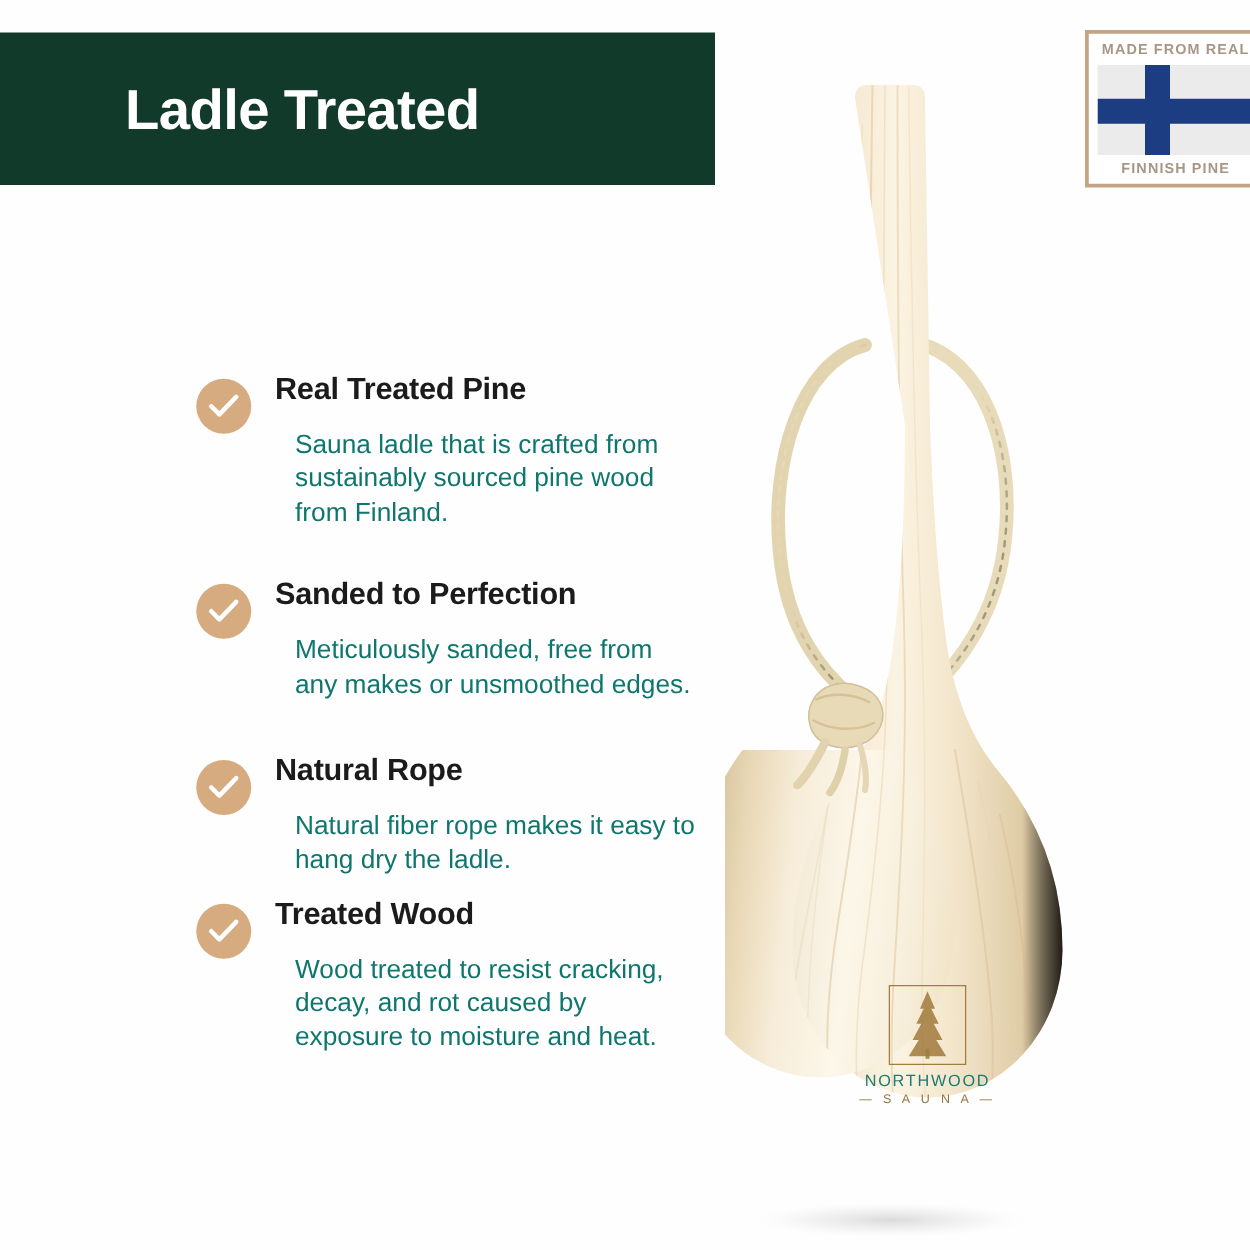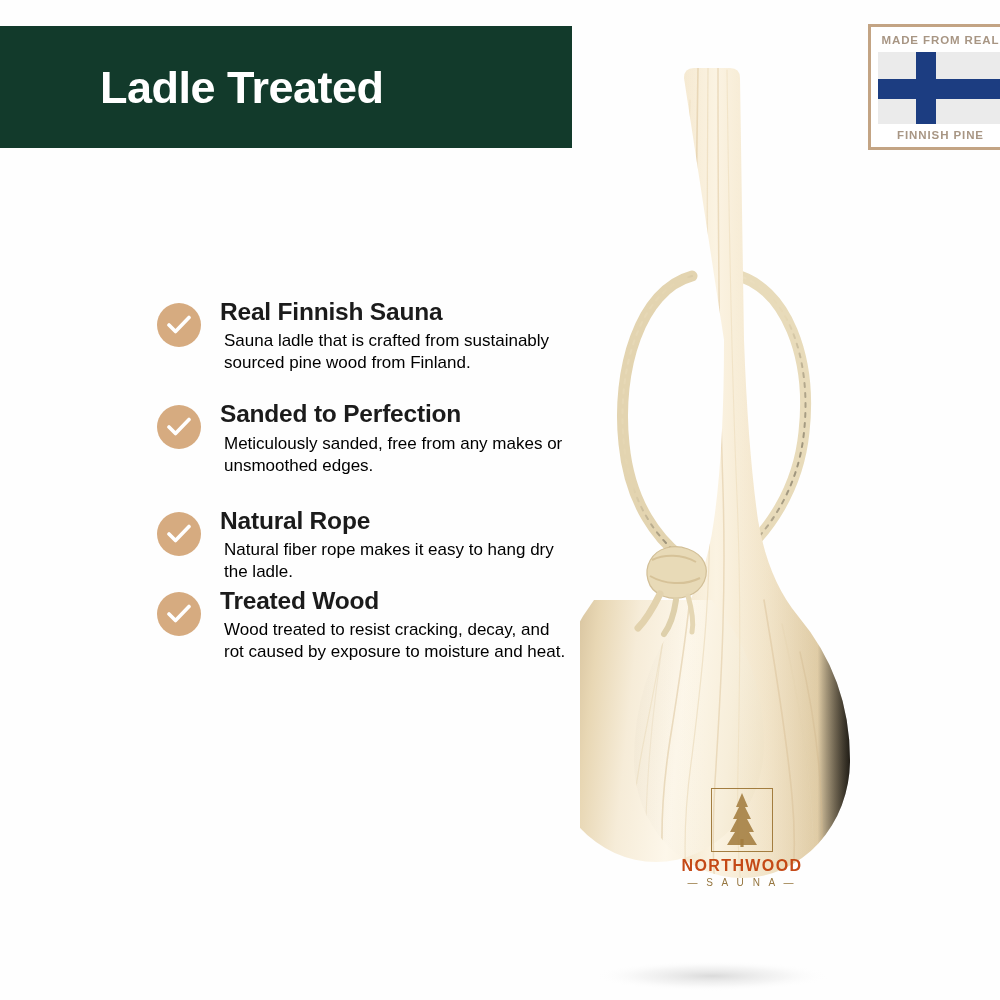--- a/index.html
+++ b/index.html
@@ -48,21 +48,21 @@
     flex:0 0 auto;width:44px;height:44px;border-radius:50%;
     background:#d6ab80;position:relative;margin-top:5px;
   }
   .check svg{position:absolute;left:10px;top:12px;}
   .ftext{margin-left:19px;padding-top:0;}
   .ftitle{
     font-size:24.5px;font-weight:bold;color:#1b1b1b;letter-spacing:-0.2px;
     line-height:1.15;margin:0 0 3px 0;white-space:nowrap;
   }
   .fdesc{
-    font-size:17px;color:#000000;line-height:1.30;margin:4px;font-weight:400;
+    font-size:21px;color:#0f766e;line-height:1.30;margin:16px;font-weight:400;
   }
   .f1{margin-bottom:22px;}
   .f2{margin-bottom:26px;}
   .f3{margin-bottom:24px;}
 
   
   .product{position:absolute;left:520px;top:40px;width:440px;height:960px;}
   .product svg{display:block;}
 
   
@@ -70,22 +70,22 @@
     position:absolute;left:686px;top:788px;width:112px;height:104px;
     display:flex;flex-direction:column;align-items:center;
     pointer-events:none;
   }
   .brand-sq{
     width:60px;height:62px;border:1.6px solid #9c7433;position:relative;overflow:hidden;
     opacity:.92;
   }
   .brand-sq svg{position:absolute;left:5px;bottom:0;}
   .brand-name{
-    margin-top:5px;font-size:16px;font-weight:bold;letter-spacing:1.4px;
-    color:#c2410c;opacity:.95;
+    margin-top:5px;font-size:13px;font-weight:normal;letter-spacing:1.4px;
+    color:#0f766e;opacity:.95;
   }
   .brand-sub{
     margin-top:2px;font-size:10px;letter-spacing:3.1px;color:#8d6a2f;opacity:.92;
   }
 </style>
 </head>
 <body>
 
 <div class="canvas">
 
@@ -246,21 +246,21 @@
 
   <div class="features">
 
     <div class="feature f1">
       <div class="check">
         <svg width="24" height="20" viewBox="0 0 24 20">
           <path d="M2,10 L8.5,16.5 L22,2.5" fill="none" stroke="#ffffff" stroke-width="3.6" stroke-linecap="round" stroke-linejoin="round"></path>
         </svg>
       </div>
       <div class="ftext">
-        <p class="ftitle">Real Finnish Sauna</p>
+        <p class="ftitle">Real Treated Pine</p>
         <p class="fdesc">Sauna ladle that is crafted from sustainably sourced pine wood from Finland.</p>
       </div>
     </div>
 
     <div class="feature f2">
       <div class="check">
         <svg width="24" height="20" viewBox="0 0 24 20">
           <path d="M2,10 L8.5,16.5 L22,2.5" fill="none" stroke="#ffffff" stroke-width="3.6" stroke-linecap="round" stroke-linejoin="round"></path>
         </svg>
       </div>

